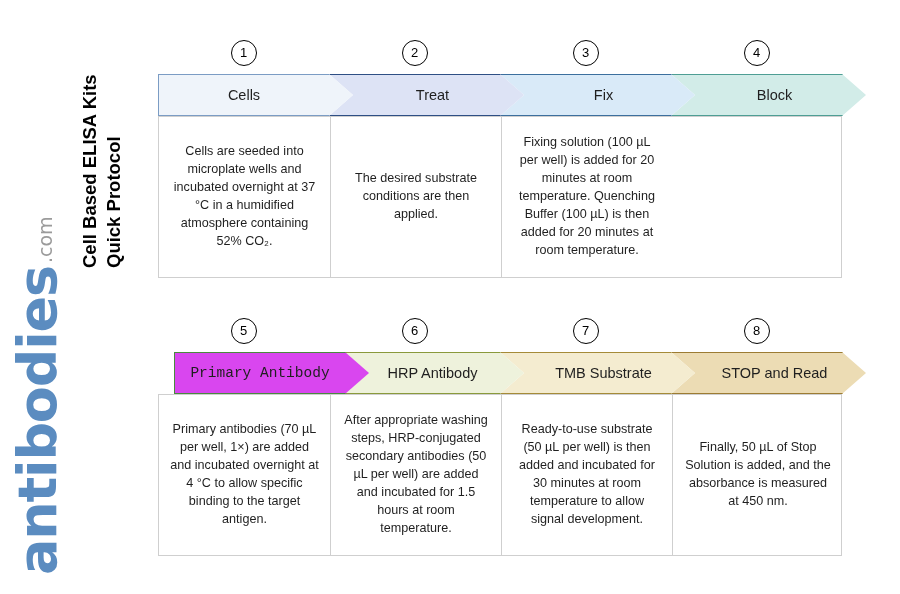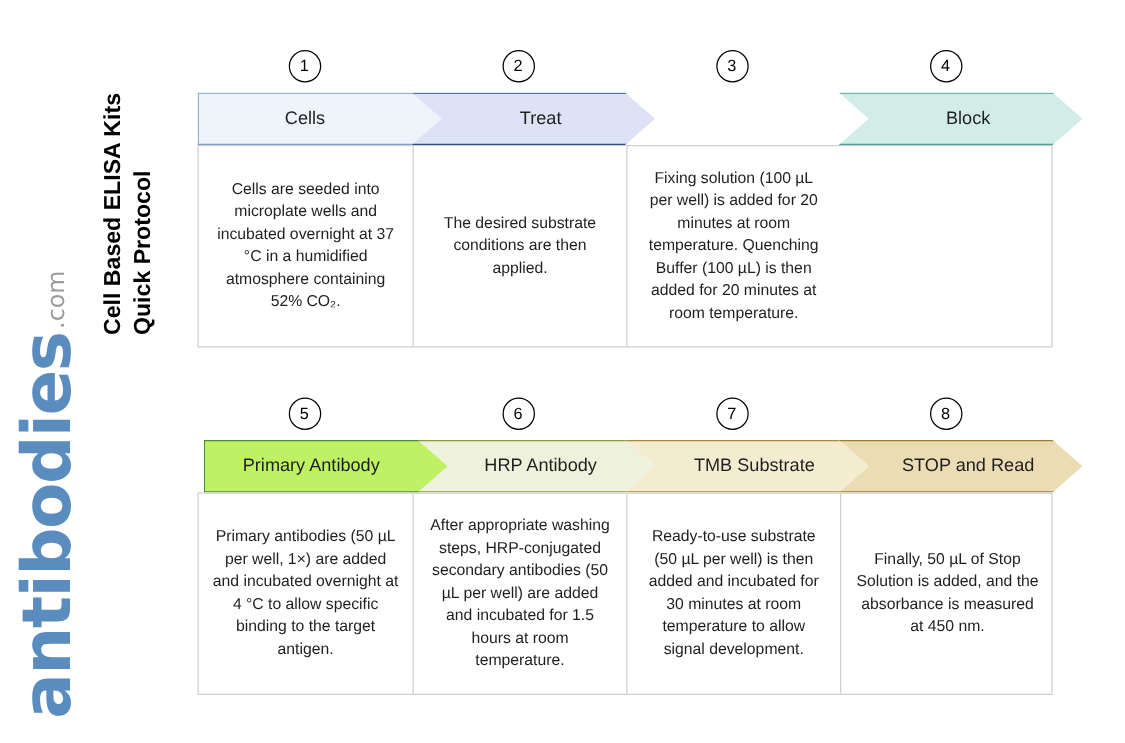--- a/index.html
+++ b/index.html
@@ -113,20 +113,23 @@
         <div class="badge" style="left: 414.5px;">3</div>
         <div class="badge" style="left: 585.5px;">4</div>
       </div>
     <div class="chevrons">
         <div class="chev" style="left: 171px; width: 195px; background: rgb(221, 227, 245); z-index: 9; clip-path: polygon(0% 0%, 87.6923% 0%, 100% 50%, 87.6923% 100%, 0% 100%, 12.3077% 50%); border-top: 1.4px solid rgb(46, 79, 132); border-bottom: 1.4px solid rgb(46, 79, 132);">
           <span style="margin-right: 0px; margin-left: 12px;">Treat</span>
         </div>
         <div class="chev" style="left: 0px; width: 195px; background: rgb(239, 244, 250); z-index: 10; clip-path: polygon(0% 0%, 87.6923% 0%, 100% 50%, 87.6923% 100%, 0% 100%); border-top: 1.4px solid rgb(123, 156, 196); border-bottom: 1.4px solid rgb(123, 156, 196); border-left: 1.4px solid rgb(123, 156, 196);">
           <span style="margin-right: 24px; margin-left: 0px;">Cells</span>
         </div>
+        <div class="chev" style="left: 342px; width: 195px; background: rgb(217, 234, 248); z-index: 8; clip-path: polygon(0% 0%, 87.6923% 0%, 100% 50%, 87.6923% 100%, 0% 100%, 12.3077% 50%); border-top: 1.4px solid rgb(60, 111, 158); border-bottom: 1.4px solid rgb(60, 111, 158);">
+          <span style="margin-right: 0px; margin-left: 12px;">Fix</span>
+        </div>
         <div class="chev" style="left: 513px; width: 195px; background: rgb(210, 236, 232); z-index: 7; clip-path: polygon(0% 0%, 87.6923% 0%, 100% 50%, 87.6923% 100%, 0% 100%, 12.3077% 50%); border-top: 1.4px solid rgb(78, 158, 148); border-bottom: 1.4px solid rgb(78, 158, 148);">
           <span style="margin-right: 0px; margin-left: 12px;">Block</span>
         </div>
       </div>
     <div class="boxes">
         <div class="box" style="left: 0px; width: 171px;">
           <p>Cells are seeded into microplate wells and incubated overnight at 37 °C in a humidified atmosphere containing 52% CO₂.</p>
         </div>
         <div class="box" style="left: 171px; width: 171px; border-left: 1px solid rgb(207, 207, 207);">
           <p>The desired substrate conditions are then applied.</p>
@@ -138,36 +141,36 @@
   </div>
 
   <div class="row" id="row2">
     <div class="badges">
         <div class="badge" style="left: 72.5px;">5</div>
         <div class="badge" style="left: 243.5px;">6</div>
         <div class="badge" style="left: 414.5px;">7</div>
         <div class="badge" style="left: 585.5px;">8</div>
       </div>
     <div class="chevrons">
-        <div class="chev" style="left: 5px; width: 195px; background: #bef264; z-index: 10; clip-path: polygon(0% 0%, 87.6923% 0%, 100% 50%, 87.6923% 100%, 0% 100%); border-top: 1.4px solid rgb(74, 138, 63); border-bottom: 1.4px solid rgb(74, 138, 63); border-left: 1.4px solid rgb(74, 138, 63);">
+        <div class="chev" style="left: 16px; width: 195px; background: #d946ef; z-index: 10; clip-path: polygon(0% 0%, 87.6923% 0%, 100% 50%, 87.6923% 100%, 0% 100%); border-top: 1.4px solid rgb(74, 138, 63); border-bottom: 1.4px solid rgb(74, 138, 63); border-left: 1.4px solid rgb(74, 138, 63); font-family: Liberation Mono, monospace;">
           <span style="margin-right: 24px; margin-left: 0px;">Primary Antibody</span>
         </div>
         <div class="chev" style="left: 171px; width: 195px; background: rgb(238, 242, 220); z-index: 9; clip-path: polygon(0% 0%, 87.6923% 0%, 100% 50%, 87.6923% 100%, 0% 100%, 12.3077% 50%); border-top: 1.4px solid rgb(138, 154, 60); border-bottom: 1.4px solid rgb(138, 154, 60);">
           <span style="margin-right: 0px; margin-left: 12px;">HRP Antibody</span>
         </div>
         <div class="chev" style="left: 342px; width: 195px; background: rgb(244, 236, 208); z-index: 8; clip-path: polygon(0% 0%, 87.6923% 0%, 100% 50%, 87.6923% 100%, 0% 100%, 12.3077% 50%); border-top: 1.4px solid rgb(165, 139, 56); border-bottom: 1.4px solid rgb(165, 139, 56);">
           <span style="margin-right: 0px; margin-left: 12px;">TMB Substrate</span>
         </div>
         <div class="chev" style="left: 513px; width: 195px; background: rgb(236, 220, 180); z-index: 7; clip-path: polygon(0% 0%, 87.6923% 0%, 100% 50%, 87.6923% 100%, 0% 100%, 12.3077% 50%); border-top: 1.4px solid rgb(156, 124, 51); border-bottom: 1.4px solid rgb(156, 124, 51);">
           <span style="margin-right: 0px; margin-left: 12px;">STOP and Read</span>
         </div>
       </div>
     <div class="boxes">
         <div class="box" style="left: 0px; width: 171px;">
-          <p>Primary antibodies (50 µL per well, 1×) are added and incubated overnight at 4 °C to allow specific binding to the target antigen.</p>
+          <p>Primary antibodies (70 µL per well, 1×) are added and incubated overnight at 4 °C to allow specific binding to the target antigen.</p>
         </div>
         <div class="box" style="left: 171px; width: 171px; border-left: 1px solid rgb(207, 207, 207);">
           <p>After appropriate washing steps, HRP-conjugated secondary antibodies (50 µL per well) are added and incubated for 1.5 hours at room temperature.</p>
         </div>
         <div class="box" style="left: 342px; width: 171px; border-left: 1px solid rgb(207, 207, 207); align-items: center;">
           <p>Ready-to-use substrate (50 µL per well) is then added and incubated for 30 minutes at room temperature to allow signal development.</p>
         </div>
         <div class="box" style="left: 513px; width: 171px; border-left: 1px solid rgb(207, 207, 207);">
           <p>Finally, 50 µL of Stop Solution is added, and the absorbance is measured at 450 nm.</p>
         </div>

